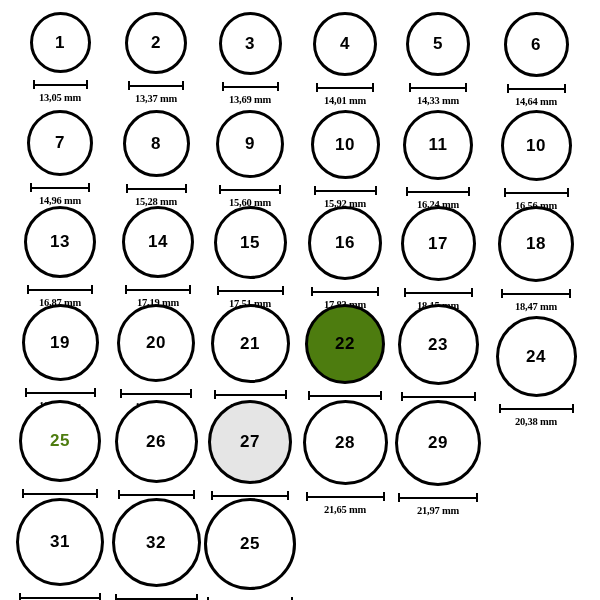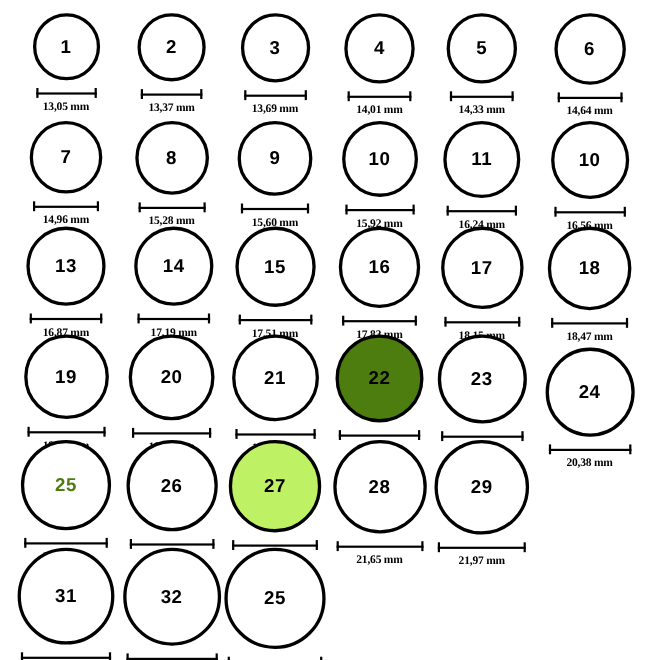--- a/index.html
+++ b/index.html
@@ -426,21 +426,21 @@
       </div>
       <div class="measure" style="width: 77px;">
         <div class="bar" style="background: rgb(0, 0, 0);"></div>
         <div class="cap left" style="background: rgb(0, 0, 0);"></div>
         <div class="cap right" style="background: rgb(0, 0, 0);"></div>
       </div>
       <div class="mm-label" style="color: rgb(0, 0, 0);">21,01 mm</div>
     </div>
     <div class="ring-cell" style="left: 200px; top: 400px; width: 100px;">
       <div class="circle-wrap">
-        <div class="circle" style="width: 84px; height: 84px; border-color: rgb(0, 0, 0); background: #bef264;">
+        <div class="circle" style="width: 84px; height: 84px; border-color: rgb(0, 0, 0); background: #e5e5e5;">
           <span class="size-label" style="color: rgb(0, 0, 0);">27</span>
         </div>
       </div>
       <div class="measure" style="width: 78px;">
         <div class="bar" style="background: rgb(0, 0, 0);"></div>
         <div class="cap left" style="background: rgb(0, 0, 0);"></div>
         <div class="cap right" style="background: rgb(0, 0, 0);"></div>
       </div>
       <div class="mm-label" style="color: rgb(0, 0, 0);">21,33 mm</div>
     </div>

